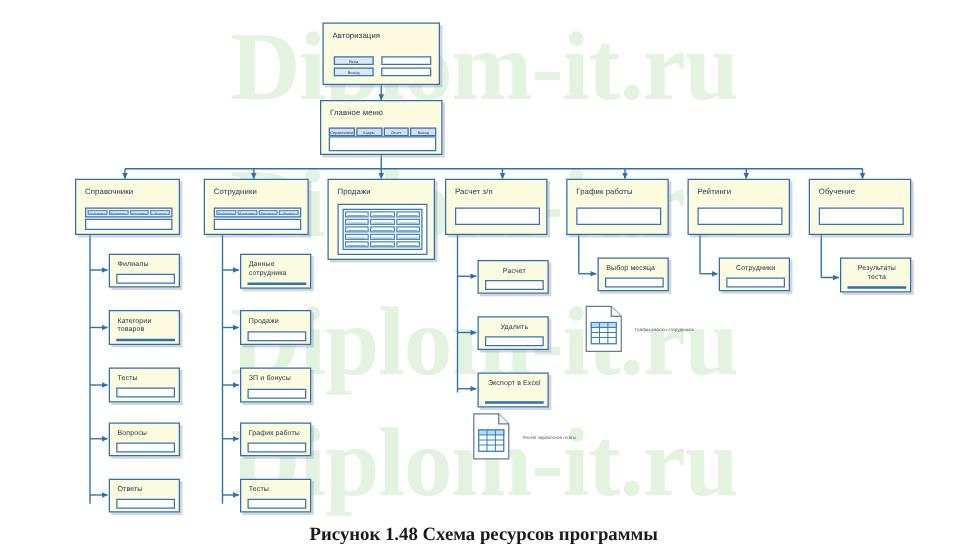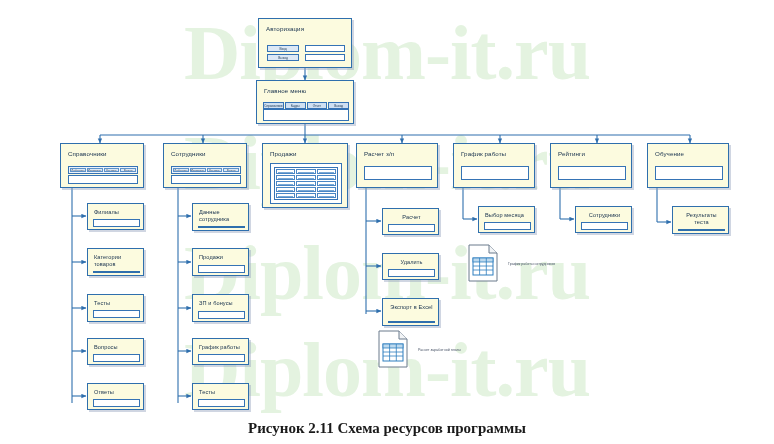--- a/index.html
+++ b/index.html
@@ -430,15 +430,15 @@
     <path d="M21,1 L21,9 L29,9" fill="#f2f4f6" stroke="#6b7b8c" stroke-width="1"></path>
     <rect x="5" y="14" width="20" height="17" fill="#ffffff" stroke="#2f7fbf" stroke-width="1"></rect>
     <rect x="5" y="14" width="20" height="4" fill="#bdd9ee" stroke="#2f7fbf" stroke-width="0.8"></rect>
     <line x1="5" y1="22" x2="25" y2="22" stroke="#2f7fbf" stroke-width="0.8"></line>
     <line x1="5" y1="26" x2="25" y2="26" stroke="#2f7fbf" stroke-width="0.8"></line>
     <line x1="11.6" y1="14" x2="11.6" y2="31" stroke="#2f7fbf" stroke-width="0.8"></line>
     <line x1="18.3" y1="14" x2="18.3" y2="31" stroke="#2f7fbf" stroke-width="0.8"></line>
   </svg>
   <div class="doc-label" style="left:418px; top:348px;">Расчет заработной платы</div>
 
-  <div class="caption">Рисунок 2.11 Схема ресурсов программы</div>
+  <div class="caption">Рисунок 1.48 Схема ресурсов программы</div>
 
 </div>
 
 </body></html>

